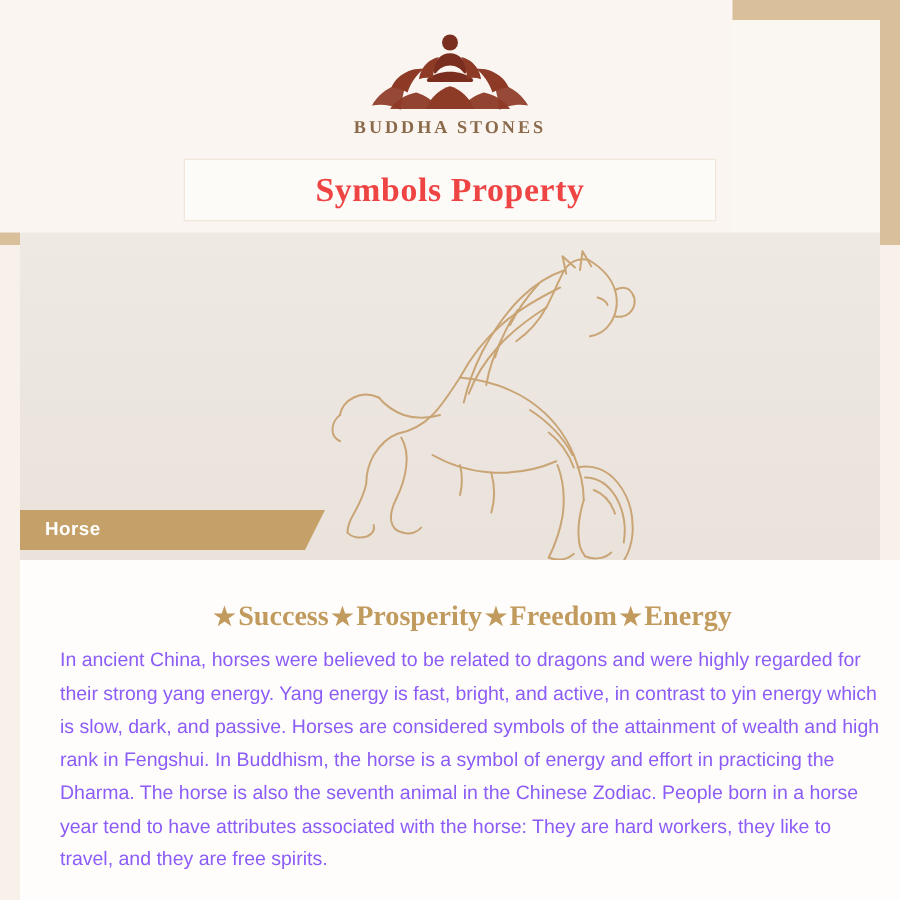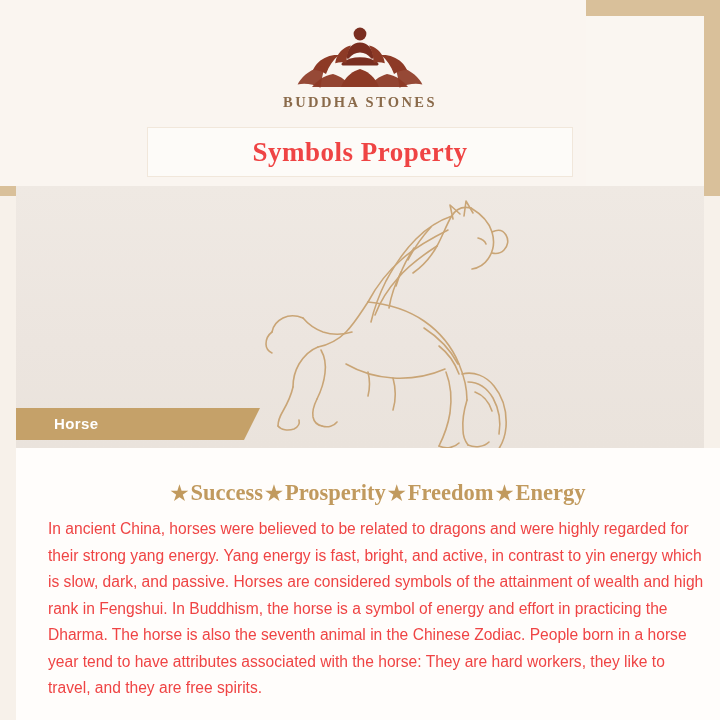--- a/index.html
+++ b/index.html
@@ -105,21 +105,21 @@
     content: "";
     position: absolute;
     right: -16px; top: 0;
     width: 0; height: 0;
     border-top: 32px solid #c5a169;
     border-right: 16px solid transparent;
   }
   .ribbon .ribbon-text {
     display: block;
     line-height: 32px;
-    padding-left: 38px;
+    padding-left: 20px;
     color: #ffffff;
     font-weight: bold;
     font-size: 15px;
     letter-spacing: 0.4px;
   }
 
   
   .panel {
     position: absolute;
     left: 16px; top: 448px;
@@ -141,21 +141,21 @@
     color: #c19a5e;
     font-size: 20px;
     padding: 0 1px;
   }
   .keywords .kw { padding: 0 1px; }
 
   .bodytext {
     margin: 10px 12px 0 14px;
     font-size: 15.6px;
     line-height: 26.5px;
-    color: #ef4444;
+    color: #8b5cf6;
     text-align: left;
     font-family: "Liberation Sans", sans-serif;
   }
 </style>
 </head>
 <body>
 
 <div class="page">
 
   <div class="corner corner-tl-h"></div>

